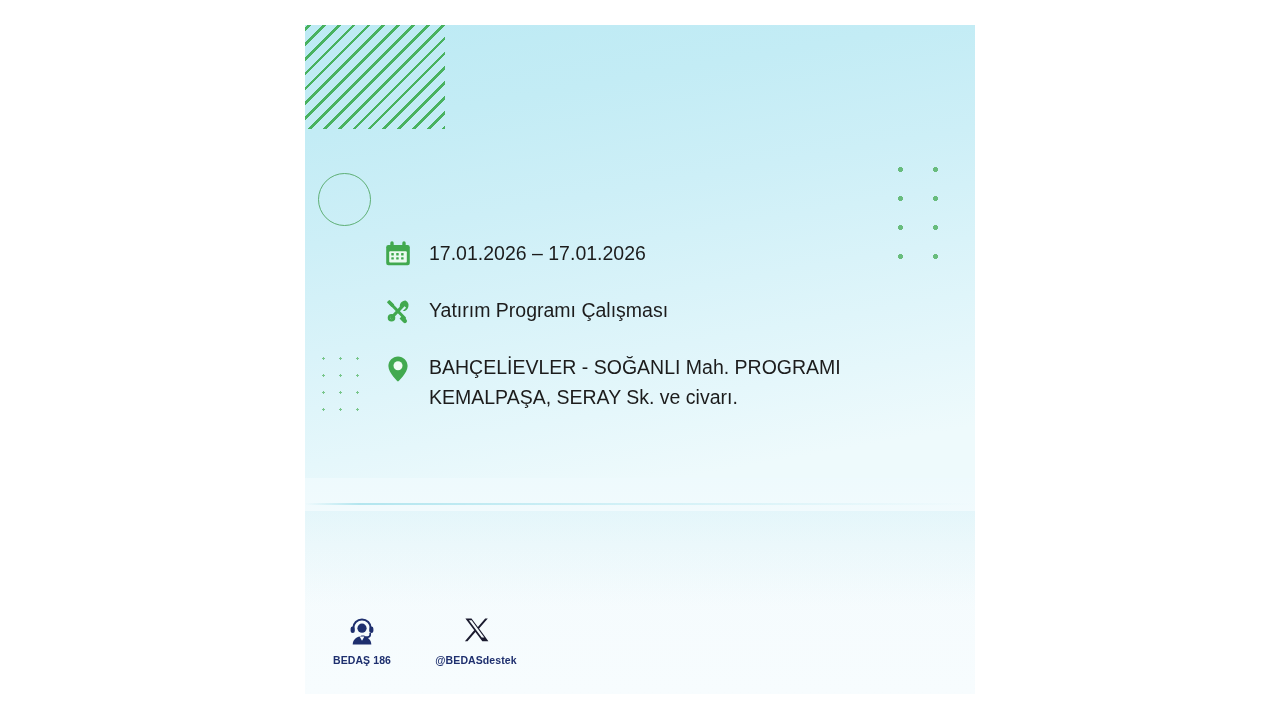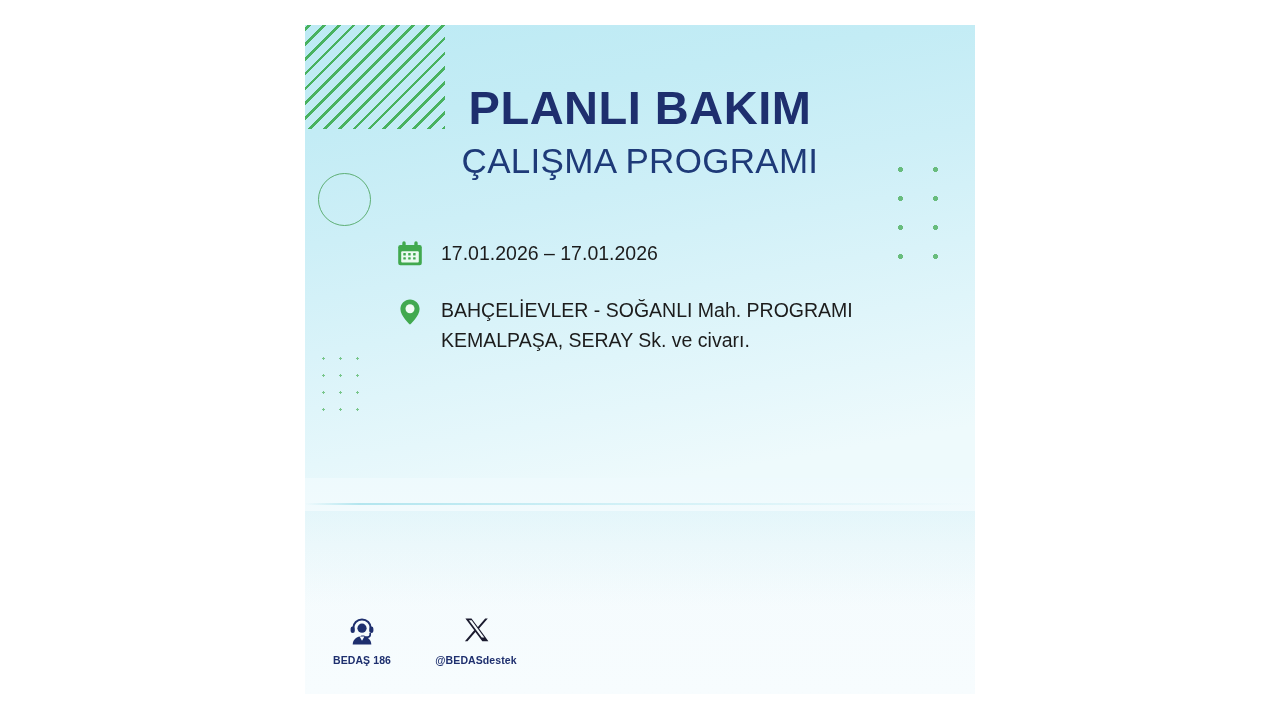--- a/index.html
+++ b/index.html
@@ -147,21 +147,21 @@
     font-weight: 400;
     letter-spacing: .3px;
     line-height: 1.18;
     margin-top: 7px;
     white-space: nowrap;
   }
 
   
   .details {
     position: absolute;
-    left: 88px;
+    left: 76px;
     top: 212px;
     width: 540px;
   }
   .row {
     display: flex;
     align-items: flex-start;
     margin-bottom: 23px;
   }
   .row:last-child { margin-bottom: 0; }
   .row-icon {
@@ -267,24 +267,20 @@
 
     <div class="stripes"></div>
     <div class="ring"></div>
     <div class="dots dots-left"></div>
     <div class="dots dots-right"></div>
 
     <div class="lower-panel"></div>
     <div class="panel-line"></div>
     <div class="panel-wash"></div>
 
-    <div class="title-block">
-      <div class="title-1">PLANLI BAKIM</div>
-      <div class="title-2">ÇALIŞMA PROGRAMI</div>
-    </div>
 
     <div class="details">
 
       <div class="row">
         <span class="row-icon">
           <svg width="30" height="30" viewBox="0 0 30 30" aria-hidden="true">
             <rect x="3.2" y="6" width="23.6" height="20.2" rx="2.2" fill="#41a94f"></rect>
             <rect x="6.2" y="12.2" width="17.6" height="11.4" rx="1" fill="#eafaf0"></rect>
             <rect x="7.3" y="2.2" width="3.4" height="6.4" rx="1.7" fill="#41a94f"></rect>
             <rect x="19.3" y="2.2" width="3.4" height="6.4" rx="1.7" fill="#41a94f"></rect>
@@ -295,20 +291,35 @@
               <rect x="8.3" y="18.2" width="2.5" height="2.3" rx=".5"></rect>
               <rect x="13.2" y="18.2" width="2.5" height="2.3" rx=".5"></rect>
               <rect x="18.1" y="18.2" width="2.5" height="2.3" rx=".5"></rect>
             </g>
           </svg>
         </span>
         <span class="row-text">17.01.2026 – 17.01.2026</span>
       </div>
 
 
+      <div class="row">
+        <span class="row-icon">
+          <svg width="30" height="30" viewBox="0 0 30 30" aria-hidden="true">
+            <g stroke="#41a94f" stroke-width="3" stroke-linecap="round" fill="none">
+              <line x1="7.5" y1="7.5" x2="21.5" y2="22"></line>
+              <line x1="22.2" y1="7.4" x2="8.6" y2="21.6"></line>
+            </g>
+            <path d="M22.6 4.6 a5.6 5.6 0 0 0 -5.3 8.0 l3.3 -3.3 2.5 2.5 -3.3 3.3 a5.6 5.6 0 0 0 2.8 -10.5 z" fill="#41a94f"></path>
+            <path d="M6.6 3.9 l4.6 4.6 -2.6 2.6 -4.6 -4.6 a3.6 3.6 0 0 1 2.6 -2.6 z" fill="#41a94f"></path>
+            <circle cx="8.5" cy="21.8" r="2.6" fill="none" stroke="#41a94f" stroke-width="2.4"></circle>
+            <path d="M19.5 19.6 l3.9 3.9 a2.1 2.1 0 0 1 -3 3 l-3.9 -3.9 z" fill="#41a94f"></path>
+          </svg>
+        </span>
+        <span class="row-text">Yatırım Programı Çalışması</span>
+      </div>
 
       <div class="row row-loc">
         <span class="row-icon">
           <svg width="30" height="30" viewBox="0 0 30 30" aria-hidden="true">
             <path d="M15 2.4 c-5.3 0 -9.6 4.3 -9.6 9.6 c0 7.1 9.6 15.6 9.6 15.6 s9.6 -8.5 9.6 -15.6 c0 -5.3 -4.3 -9.6 -9.6 -9.6 z" fill="#41a94f"></path>
             <circle cx="15" cy="11.8" r="4.5" fill="#f0fbf4"></circle>
           </svg>
         </span>
         <span class="row-text">BAHÇELİEVLER - SOĞANLI Mah. PROGRAMI KEMALPAŞA, SERAY Sk. ve civarı.</span>
       </div>

